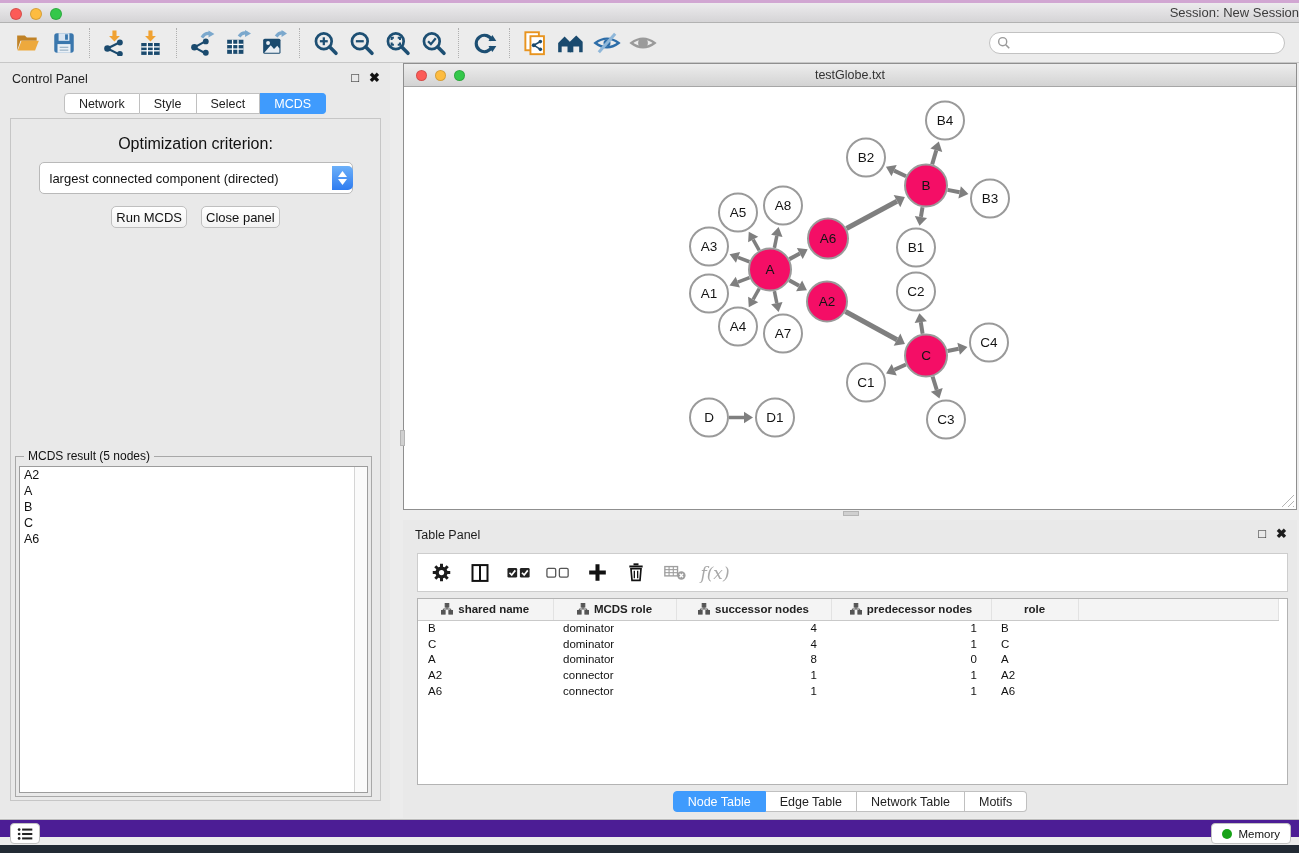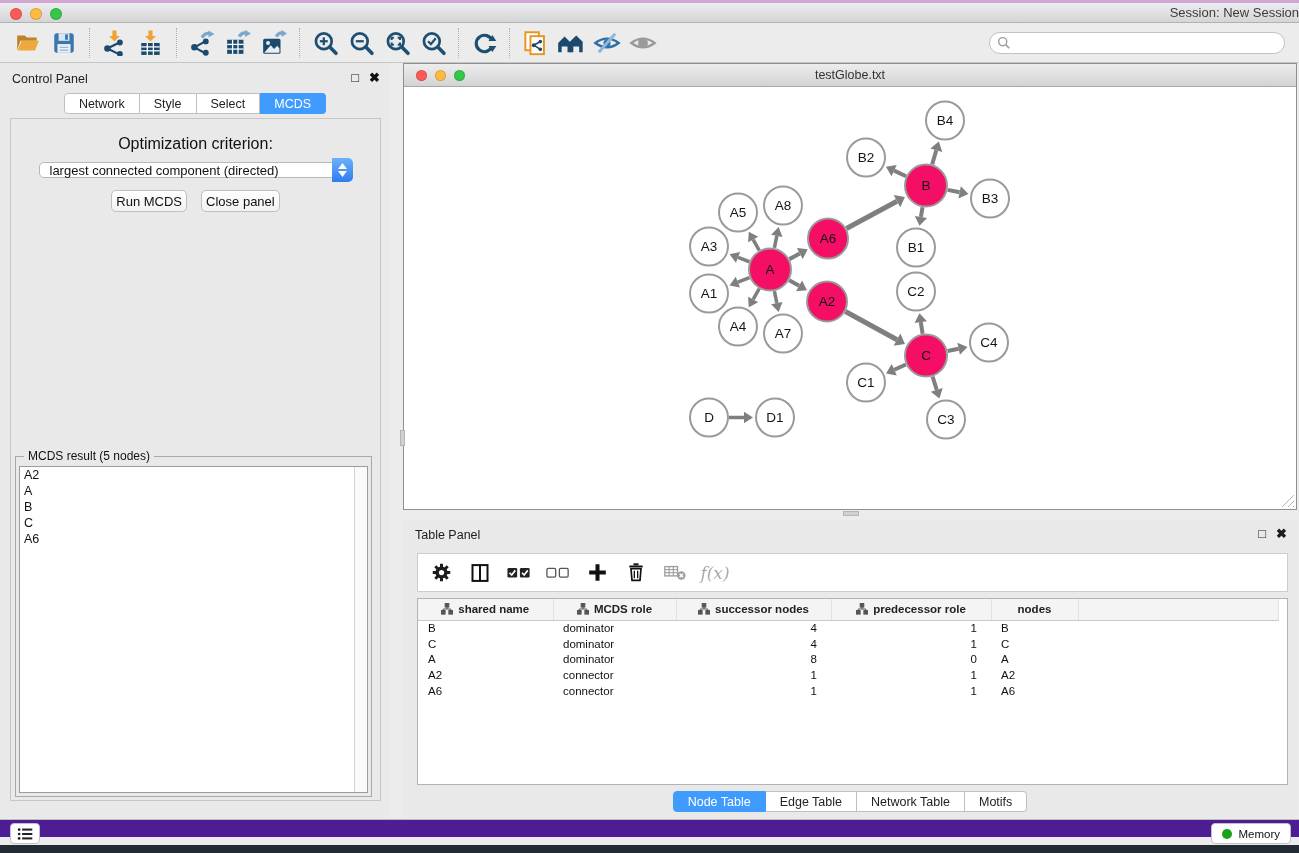--- a/index.html
+++ b/index.html
@@ -32,21 +32,21 @@
   .win-icons span { cursor:default; font-weight:bold; }
   .seg { display:flex; justify-content:center; }
   .seg .tab { height:21px; padding:0 14px; font-size:12.5px; background:#fff; border:1px solid #c0c0c0;
     border-left:none; display:flex; align-items:center; color:#222; }
   .seg .tab:first-child { border-left:1px solid #c0c0c0; border-radius:4px 0 0 4px; }
   .seg .tab:last-child { border-radius:0 4px 4px 0; }
   .seg .tab.active { background:#3f9bfd; border-color:#3f9bfd; color:#fff; }
   .cp-frame { position:absolute; left:10px; right:9px; top:55px; bottom:17px;
     border:1px solid #c6c6c6; background:#e9e9e9; }
   .opt-label { text-align:center; margin-top:16px; font-size:16px; color:#111; }
-  .dropdown { position:relative; margin:9px auto 0; width:314px; height:16px; background:#fff;
+  .dropdown { position:relative; margin:9px auto 0; width:314px; height:32px; background:#fff;
     border:1px solid #b9b9b9; border-radius:5px; display:flex; align-items:center; }
   .dropdown .dd-value { font-size:13px; padding-left:10px; color:#111; flex:1; white-space:nowrap; overflow:hidden;}
   .dropdown .dd-stepper { width:21px; height:24px; margin-right:-1px; border-radius:0 5px 5px 0;
     background:linear-gradient(#6cb0f9,#2f7cf0); display:flex; flex-direction:column; align-items:center; justify-content:center; gap:2px;}
   .dd-stepper svg { display:block; }
   .btn-row { display:flex; justify-content:center; gap:14px; margin-top:12px; }
   .mac-btn { height:22px; padding:0 4px; font-size:13px; background:linear-gradient(#ffffff,#f2f2f2);
     border:1px solid #bfbfbf; border-radius:5px; color:#111; }
   .result-group { position:absolute; left:4px; right:8px; top:337px; bottom:3px; border:1px solid #a8a8a8; }
   .result-group .group-title { position:absolute; top:-8px; left:8px; background:#e9e9e9; padding:0 4px; font-size:12px; color:#111; }
@@ -537,26 +537,26 @@
             <th style="width: 160px;">
               <div class="th-inner">
                 <svg width="12" height="12" viewBox="0 0 12 12">
                   <g fill="#555" stroke="#555">
                     <rect x="4.2" y="0.5" width="3.6" height="3.6"></rect>
                     <rect x="0.5" y="7.5" width="3.6" height="3.6"></rect>
                     <rect x="7.9" y="7.5" width="3.6" height="3.6"></rect>
                     <path d="M6 4.1 V6 M2.3 7.5 V6 H9.7 V7.5" fill="none" stroke-width="1"></path>
                   </g>
                 </svg>
-                <span>predecessor role</span>
+                <span>predecessor nodes</span>
               </div>
             </th>
             <th style="width: 87px;">
               <div class="th-inner">
-                <span>nodes</span>
+                <span>role</span>
               </div>
             </th>
             <th style="width: 200px;"></th>
           </tr>
         </thead>
       <tbody id="table-body">
           <tr>
             <td class="al">B</td>
             <td class="al">dominator</td>
             <td class="ar">4</td>

